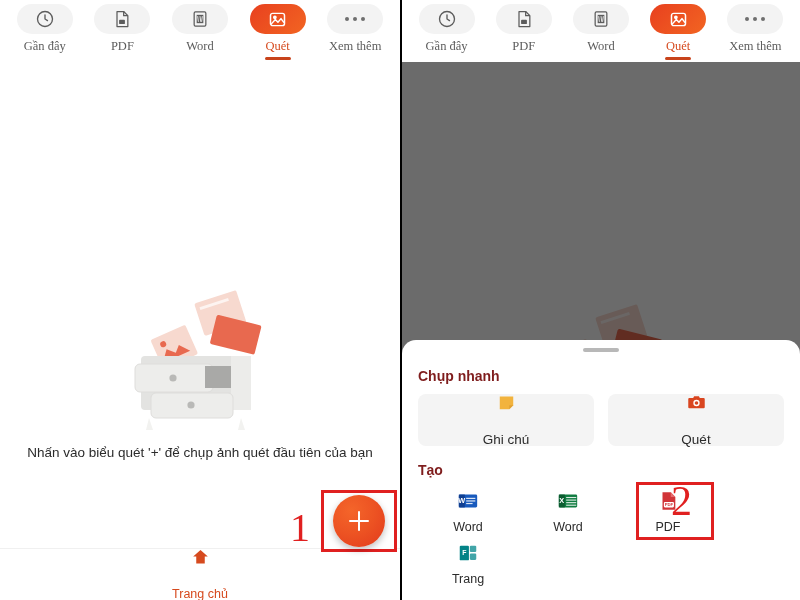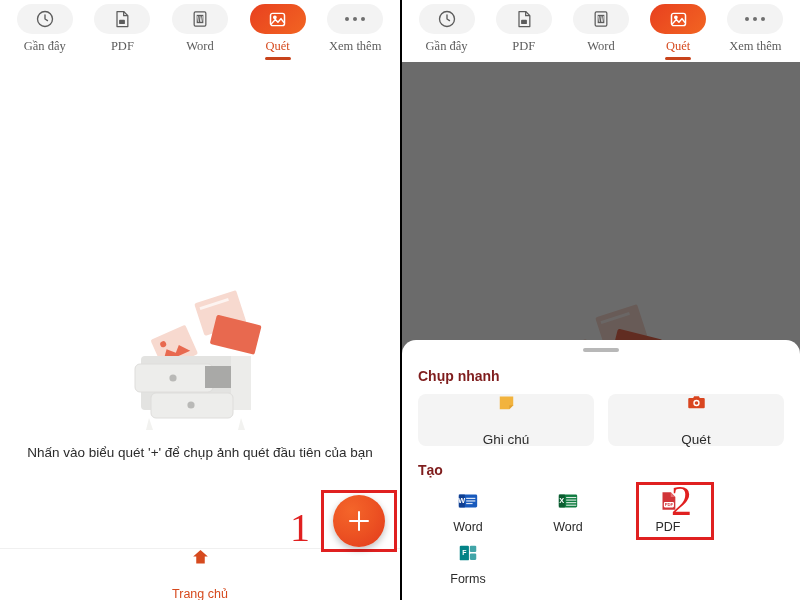--- a/index.html
+++ b/index.html
@@ -419,21 +419,21 @@
 
           <div class="app">
             <span>
               <svg width="22" height="22" viewBox="0 0 24 24">
                 <rect x="3" y="4" width="10" height="16" rx="1.3" fill="#038387"></rect>
                 <text x="8" y="14.4" font-size="7.5" fill="#fff" font-family="Liberation Sans, sans-serif" text-anchor="middle" font-weight="bold">F</text>
                 <rect x="14" y="4" width="7" height="7" rx="1.2" fill="#41a5a8"></rect>
                 <rect x="14" y="12.6" width="7" height="7" rx="1.2" fill="#41a5a8"></rect>
               </svg>
             </span>
-            <div class="albl">Forms</div>
+            <div class="albl">Trang</div>
           </div>
 
         </div>
       </div>
     </div>
 
   </div>
 
 </div>
 

